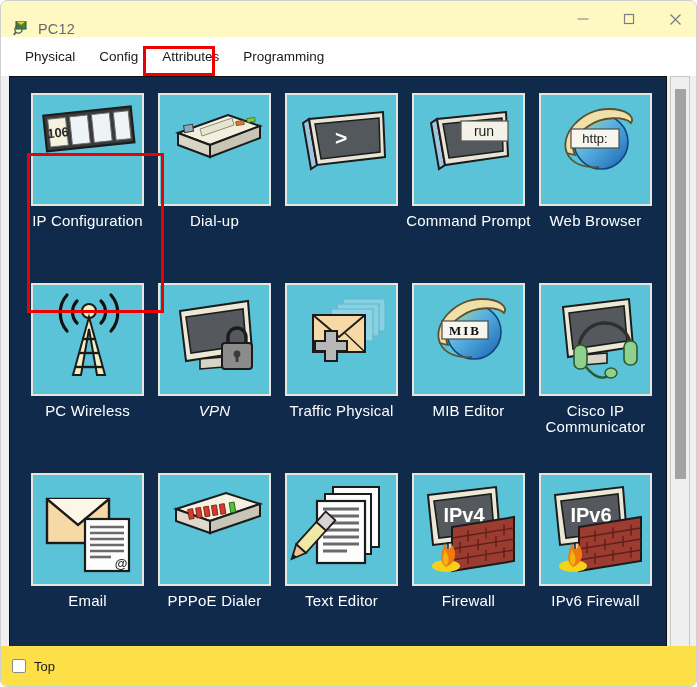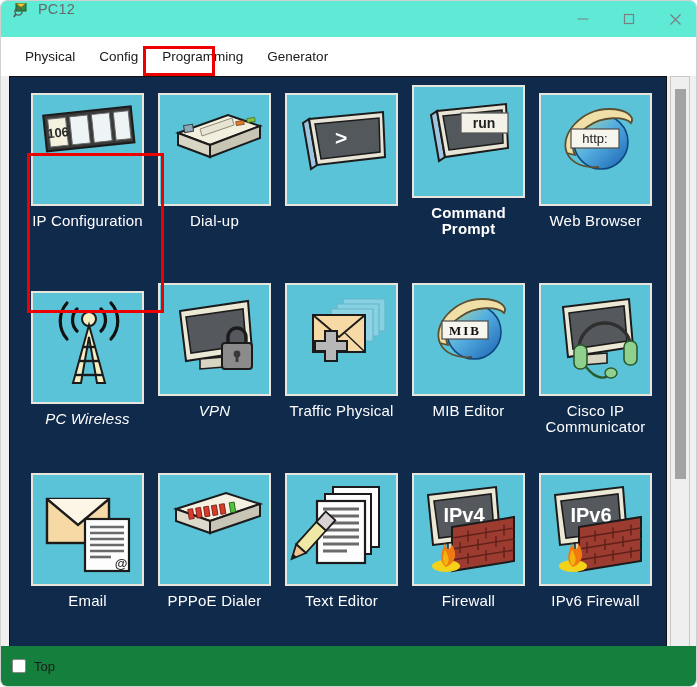--- a/index.html
+++ b/index.html
@@ -15,22 +15,22 @@
     background: #f0f0f0;
     border: 1px solid #d0d0d0;
     border-radius: 7px;
     box-sizing: border-box;
     overflow: hidden;
   }
   
   #titlebar {
     position: absolute; top: 0; left: 0;
     width: 697px; height: 36px;
-    background: #5eead4;
-    display: flex; align-items: flex-start;
+    background: #fef9c3;
+    display: flex; align-items: flex-end;
   }
   #app-icon {
     width: 18px; height: 18px;
     margin-left: 11px; margin-right: 8px;
     position: relative; flex: none;
   }
   #title-text {
     font-size: 14.5px;
     color: #666b70;
     letter-spacing: .2px;
@@ -151,21 +151,21 @@
     position: absolute;
     left: 4px; top: 12px;
     width: 11px; height: 390px;
     background: #a3a3a3;
   }
   
   #footer {
     position: absolute;
     left: 0; bottom: 0;
     width: 697px; height: 40px;
-    background: #15803d;
+    background: #fde047;
     display: flex; align-items: center;
   }
   #topcheck {
     margin-left: 11px;
     width: 14px; height: 14px;
     border: 1px solid #8a8a8a;
     background: #ffffff;
     border-radius: 2px;
     box-sizing: border-box;
   }
@@ -211,22 +211,22 @@
           </svg>
       </div>
     </div>
   </div>
 
   <div id="tabstrip">
     <div id="tabs-bg"></div>
     <div id="tabs">
       <div class="tab">Physical</div>
       <div class="tab">Config</div>
+      <div class="tab">Attributes</div>
       <div class="tab">Programming</div>
-      <div class="tab">Generator</div>
     </div>
   </div>
   <div id="tab-highlight"></div>
 
   <div id="panelwrap">
     <div id="desktop">
       <div id="iconGrid">
 
         <div class="cell" style="left:14px; top:8px;">
           <div class="tile">
@@ -269,21 +269,21 @@
               <svg viewBox="0 0 113 113">
                 <polygon points="16,28 22,24 30,70 24,74" fill="#9fc6e0" stroke="#1b1b1b" stroke-width="2"></polygon>
                 <polygon points="22,24 96,17 98,62 30,70" fill="#e8e5d6" stroke="#1b1b1b" stroke-width="2"></polygon>
                 <polygon points="28,29 92,23 93,57 34,64" fill="#53585c" stroke="#1b1b1b" stroke-width="1.5"></polygon>
                 <text x="48" y="50" font-family="Liberation Sans, sans-serif" font-size="21" font-weight="bold" fill="#ffffff">&gt;</text>
               </svg>
             </div>
           </div>
         </div>
 
-        <div class="cell" style="left:395px; top:0;font-weight:bold;">
+        <div class="cell" style="left:395px; top:8px;">
           <div class="tile">
             <div class="art">
               <svg viewBox="0 0 113 113">
                 <polygon points="17,28 23,24 31,70 25,74" fill="#9fc6e0" stroke="#1b1b1b" stroke-width="2"></polygon>
                 <polygon points="23,24 92,17 94,61 31,70" fill="#e8e5d6" stroke="#1b1b1b" stroke-width="2"></polygon>
                 <polygon points="29,29 88,23 89,56 35,63" fill="#53585c" stroke="#1b1b1b" stroke-width="1.5"></polygon>
                 <rect x="47" y="26" width="47" height="20" fill="#f4f2e8" stroke="#5a5a5a" stroke-width="1.3"></rect>
                 <text x="70" y="41" font-family="Liberation Sans, sans-serif" font-size="14" fill="#1e1e1e" text-anchor="middle">run</text>
               </svg>
             </div>
@@ -306,21 +306,21 @@
                 <path d="M26 58 C18 40 40 14 68 14 C86 14 94 22 90 28 C84 22 62 20 46 32 C32 42 30 52 34 60 Z" fill="#f0e0a8" stroke="#5b5031" stroke-width="1.8"></path>
                 <path d="M26 58 C30 68 44 74 58 72" fill="none" stroke="#5b5031" stroke-width="1.8"></path>
                 <rect x="30" y="34" width="48" height="19" fill="#f6f5ee" stroke="#4b4b4b" stroke-width="1.2"></rect>
                 <text x="54" y="48" font-family="Liberation Sans, sans-serif" font-size="13" fill="#1b1b1b" text-anchor="middle">http:</text>
               </svg>
             </div>
           </div>
           <div class="lbl">Web Browser</div>
         </div>
 
-        <div class="cell" style="left:14px; top:206px;font-style:italic;">
+        <div class="cell" style="left:14px; top:198px;">
           <div class="tile">
             <div class="art">
               <svg viewBox="0 0 113 113">
                 <circle cx="56" cy="26" r="7" fill="#f4efc2" stroke="#1b1b1b" stroke-width="2"></circle>
                 <path d="M44 16 C38 22 38 32 44 38" fill="none" stroke="#111" stroke-width="3.2" stroke-linecap="round"></path>
                 <path d="M68 16 C74 22 74 32 68 38" fill="none" stroke="#111" stroke-width="3.2" stroke-linecap="round"></path>
                 <path d="M34 10 C25 20 25 36 34 46" fill="none" stroke="#111" stroke-width="3.2" stroke-linecap="round"></path>
                 <path d="M78 10 C87 20 87 36 78 46" fill="none" stroke="#111" stroke-width="3.2" stroke-linecap="round"></path>
                 <polygon points="56,32 40,90 48,90 56,44 64,90 72,90" fill="#f4efc2" stroke="#1b1b1b" stroke-width="2"></polygon>
                 <line x1="49" y1="54" x2="63" y2="54" stroke="#1b1b1b" stroke-width="2.4"></line>

